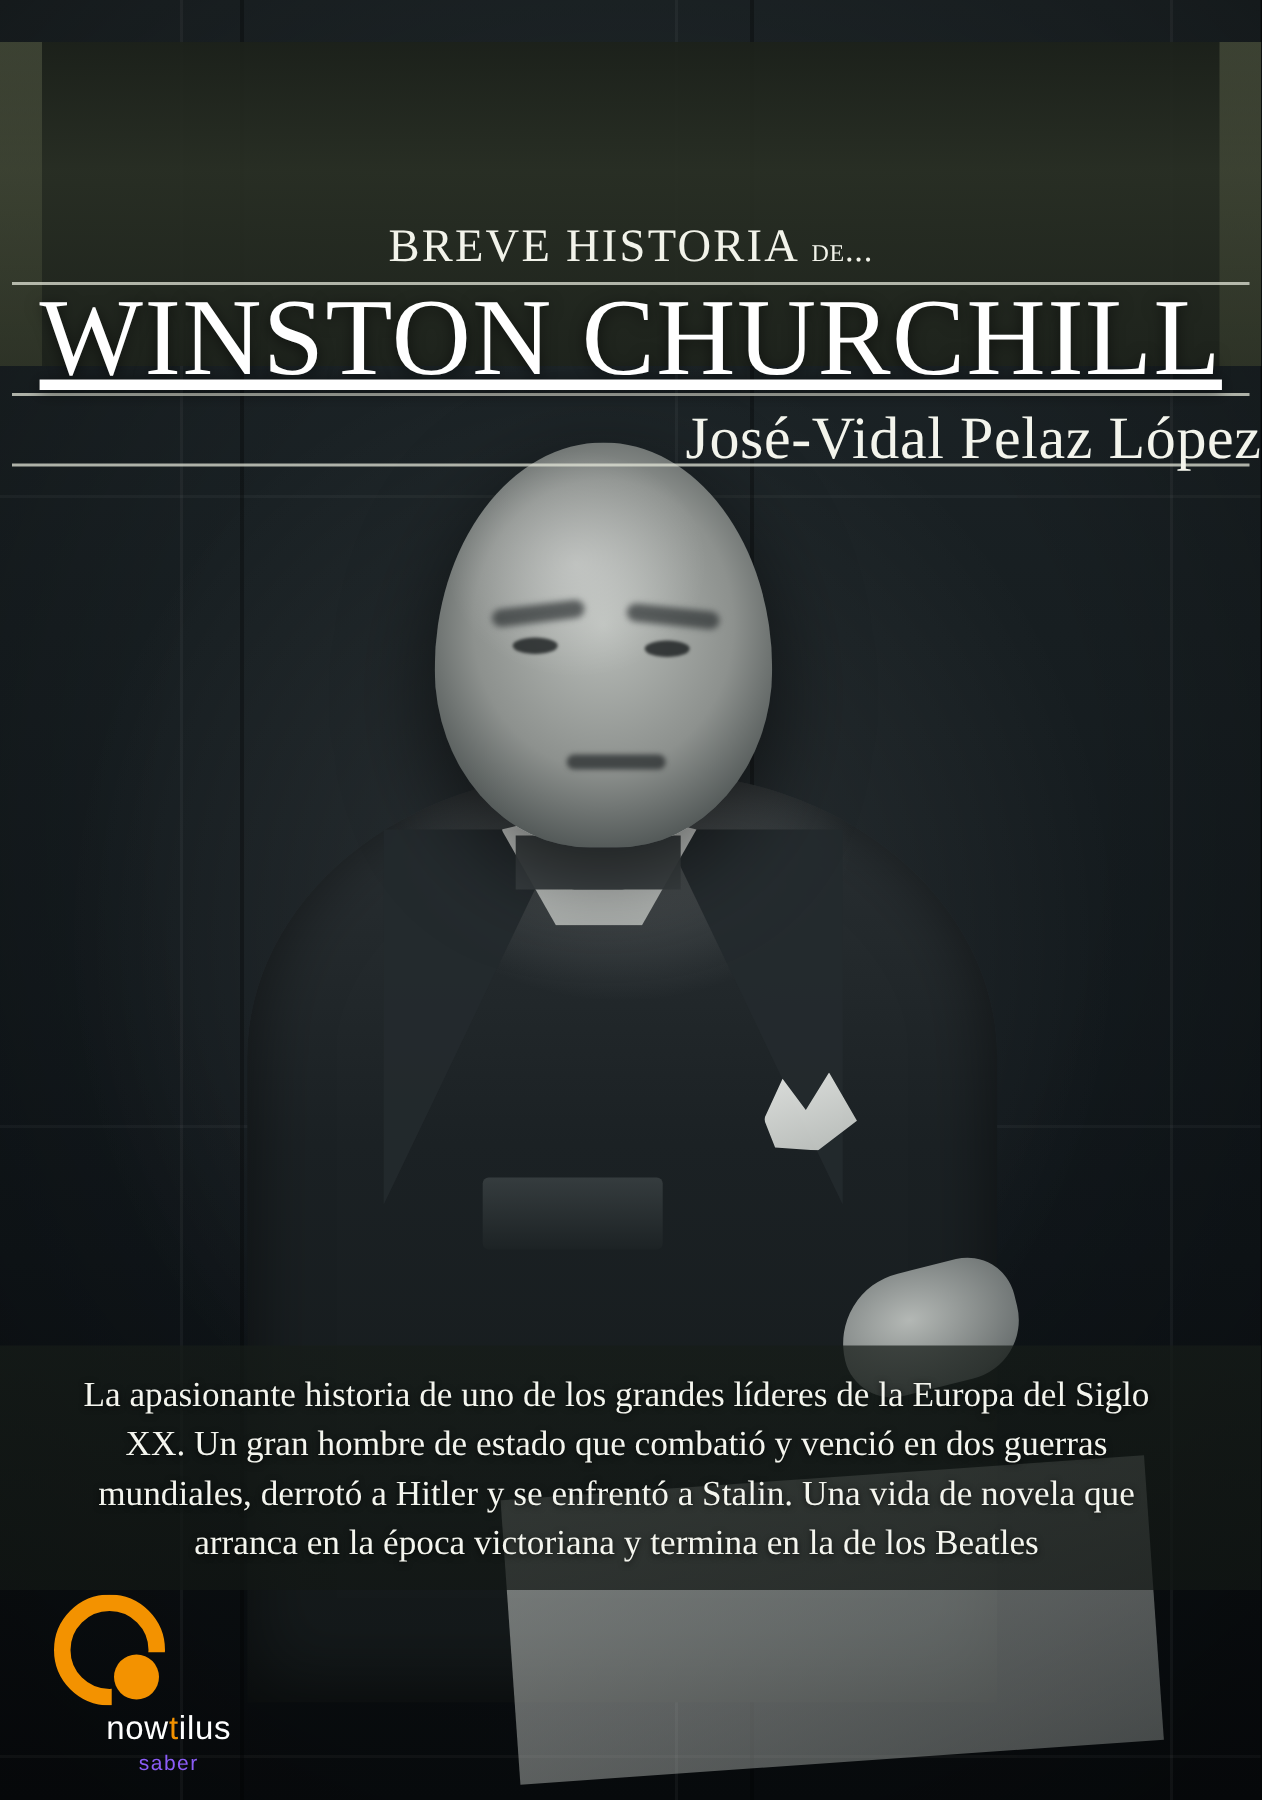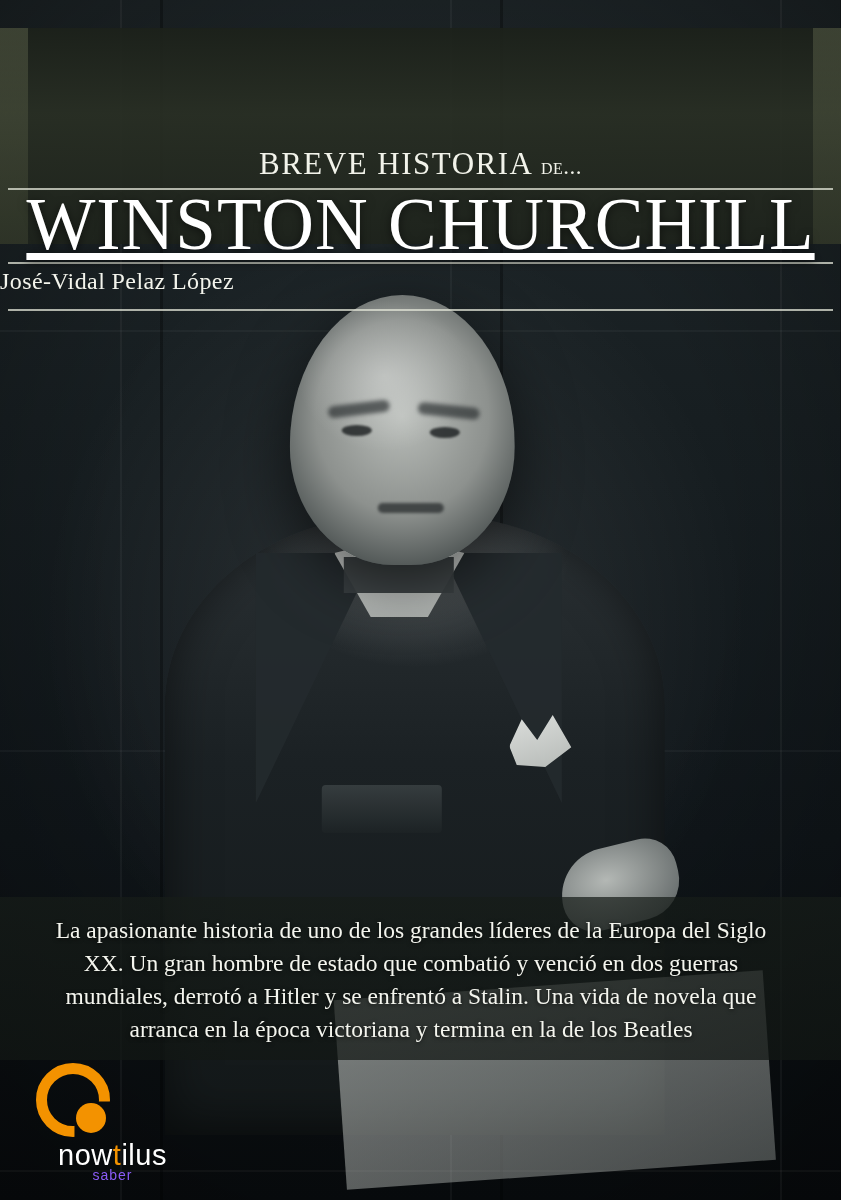--- a/index.html
+++ b/index.html
@@ -231,23 +231,23 @@
     font-size: 73px;
     line-height: 74px;
     letter-spacing: 1px;
     text-shadow: 0 2px 10px rgba(0,0,0,0.55);
     text-decoration: underline;
   }
   .author {
     position: absolute;
     top: 240px;
     left: 0; right: 0;
-    text-align: left;
+    text-align: right;
     color: #f3f4ec;
-    font-size: 24px;
+    font-size: 40px;
     letter-spacing: 0.4px;
   }
 
   
   .blurb {
     position: absolute;
     left: 0; right: 0;
     top: 897px;
     height: 163px;
     background: linear-gradient(180deg, rgba(22,28,24,0.72), rgba(18,23,20,0.72));
@@ -288,21 +288,21 @@
     border-radius: 50%;
     background: #f39200;
   }
   .logo-word {
     position: absolute;
     left: 0;
     top: 76px;
     width: 165px;
     text-align: center;
     color: #ffffff;
-    font-size: 29px;
+    font-size: 22px;
     letter-spacing: 0.5px;
     font-family: "Liberation Sans", sans-serif;
   }
   .logo-word .t-accent { color: #f39200; }
   .logo-sub {
     position: absolute;
     left: 0;
     top: 104px;
     width: 165px;
     text-align: center;

